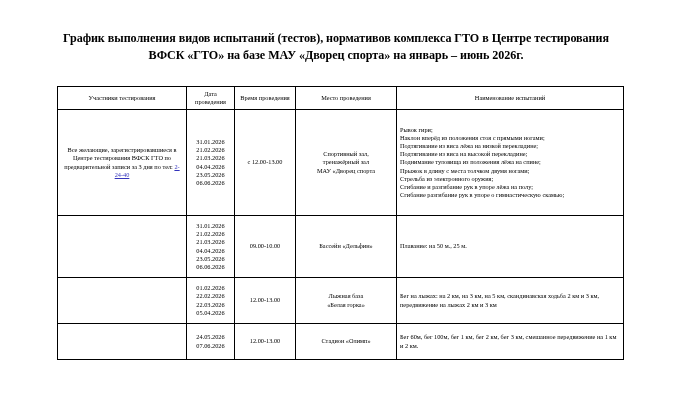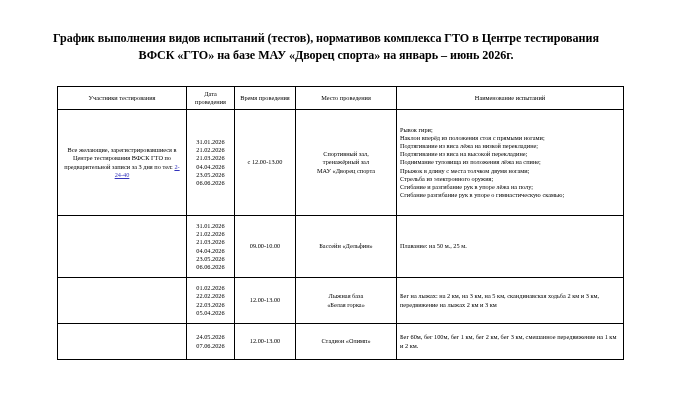--- a/index.html
+++ b/index.html
@@ -16,21 +16,21 @@
     overflow: hidden;
   }
   .page {
     position: relative;
     width: 680px;
     height: 403px;
     box-sizing: border-box;
   }
   .doc-title {
     position: absolute;
-    left: 38px;
+    left: 48px;
     top: 30px;
     width: 576px;
     text-align: center;
     font-size: 12.1px;
     font-weight: bold;
     line-height: 16.5px;
     letter-spacing: -0.05px;
   }
   table.schedule {
     position: absolute;

